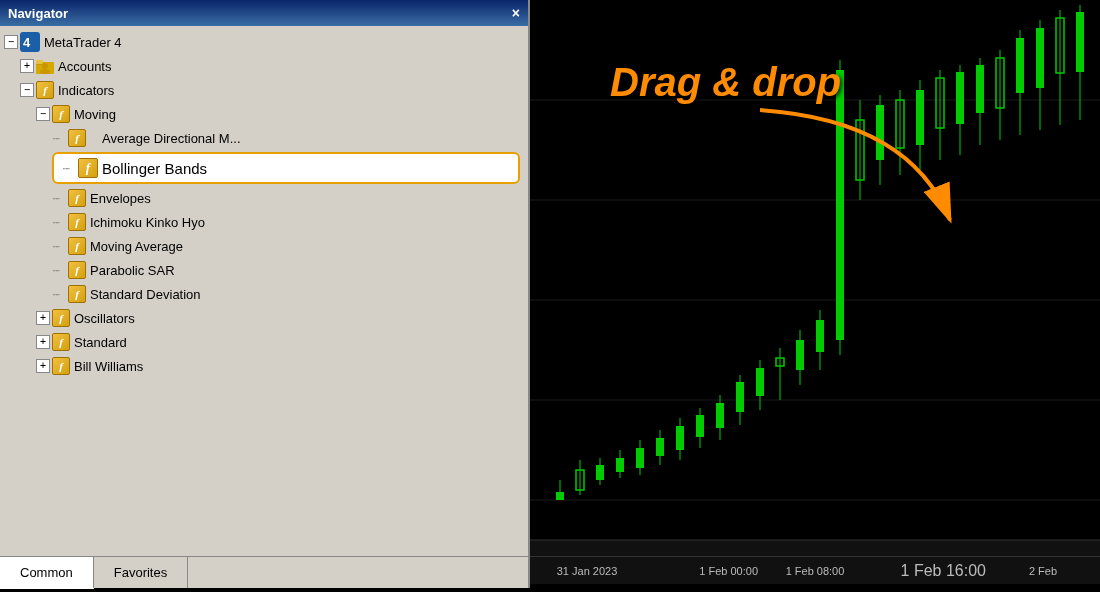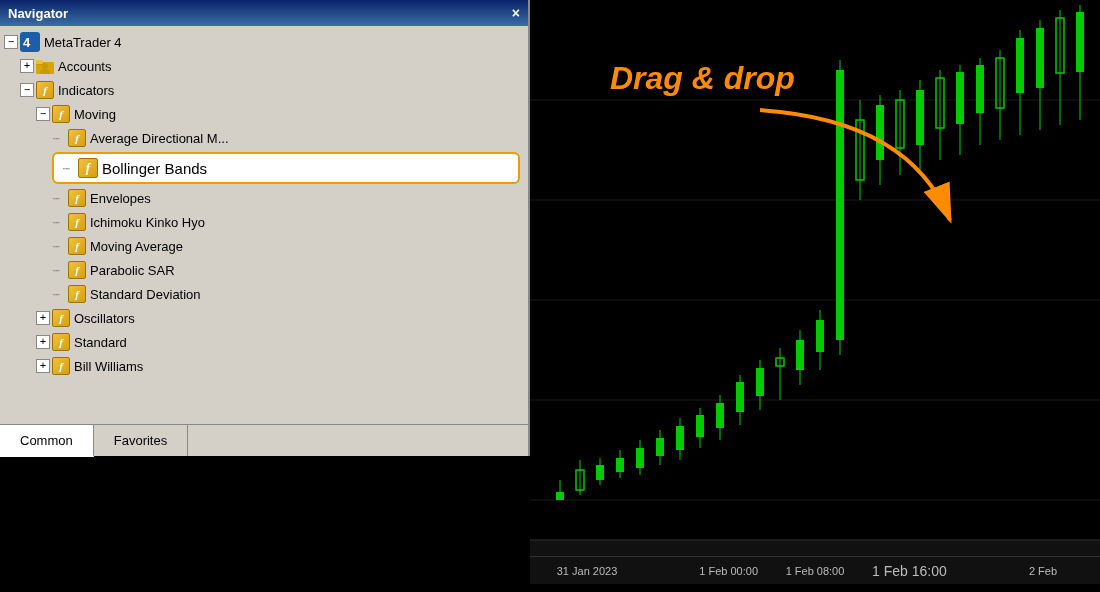--- a/index.html
+++ b/index.html
@@ -1,21 +1,21 @@
 <!DOCTYPE html>
 <html><head>
   <meta charset="utf-8">
   <style>
     * { margin: 0; padding: 0; box-sizing: border-box; }
     body { width: 1100px; height: 592px; overflow: hidden; display: flex; font-family: 'Segoe UI', Tahoma, Geneva, Verdana, sans-serif; background: #000; }
 
     
     .navigator-panel {
       width: 530px;
-      height: 456px;
+      height: 588px;
       background: #d4d0c8;
       border-right: 2px solid #888;
       display: flex;
       flex-direction: column;
       position: relative;
     }
 
     .navigator-title-bar {
       background: linear-gradient(to bottom, #0a246a, #3a6ea5);
       color: white;
@@ -173,21 +173,21 @@
       position: relative;
       overflow: hidden;
     }
 
     
     .drag-drop-label {
       position: absolute;
       top: 60px;
       left: 80px;
       color: #ff8c00;
-      font-size: 32px;
+      font-size: 40px;
       font-weight: 900;
       font-style: italic;
       font-family: Arial, sans-serif;
       text-shadow: 2px 2px 4px rgba(0,0,0,0.8);
       z-index: 10;
       white-space: nowrap;
     }
 
     
     .arrow-container {
@@ -272,21 +272,21 @@
 
     <div class="tree-item tree-indent-2">
       <span class="expand-icon">−</span>
       <span class="func-icon">f</span>
       <span>Moving</span>
     </div>
 
     <div class="tree-item tree-indent-3">
       <span class="dot-connector">·····</span>
       <span class="func-icon">f</span>
-      <span style="overflow:hidden; max-width:250px; display:inline-block;">Average Directional M...</span>
+      <span style="overflow:hidden; max-width:250px; display:inline-block;margin-left:12px;">Average Directional M...</span>
     </div>
 
     <div class="bollinger-item">
       <span class="dot-connector" style="color:#888;">·····</span>
       <span class="func-icon">f</span>
       <span style="font-size:15px; font-weight:500;">Bollinger Bands</span>
     </div>
 
     <div class="tree-item tree-indent-3">
       <span class="dot-connector">·····</span>
@@ -455,17 +455,17 @@
     <rect x="546" y="12" width="8" height="60" fill="#00cc00"></rect>
 
     <rect x="0" y="540" width="570" height="25" fill="#111"></rect>
     <line x1="0" y1="540" x2="570" y2="540" stroke="#333" stroke-width="1"></line>
   </svg>
 
   <div style="position:absolute; bottom:8px; left:0; right:0; height:28px; background:#111; border-top:1px solid #333; display:flex; align-items:center;">
     <span class="time-label" style="color:#bbb; font-size:11px; flex:1; text-align:center;">31 Jan 2023</span>
     <span class="time-label" style="color:#bbb; font-size:11px; flex:1; text-align:right;">1 Feb 00:00</span>
     <span class="time-label" style="color:#bbb; font-size:11px; flex:1; text-align:center;">1 Feb 08:00</span>
-    <span class="time-label" style="color:#bbb; font-size:14px; flex:1; text-align:left;">1 Feb 16:00</span>
+    <span class="time-label" style="color:#bbb; font-size:16px; flex:1; text-align:right;">1 Feb 16:00</span>
     <span class="time-label" style="color:#bbb; font-size:11px; flex:1; text-align:center;">2 Feb</span>
   </div>
 
 </div>
 
 </body></html>

